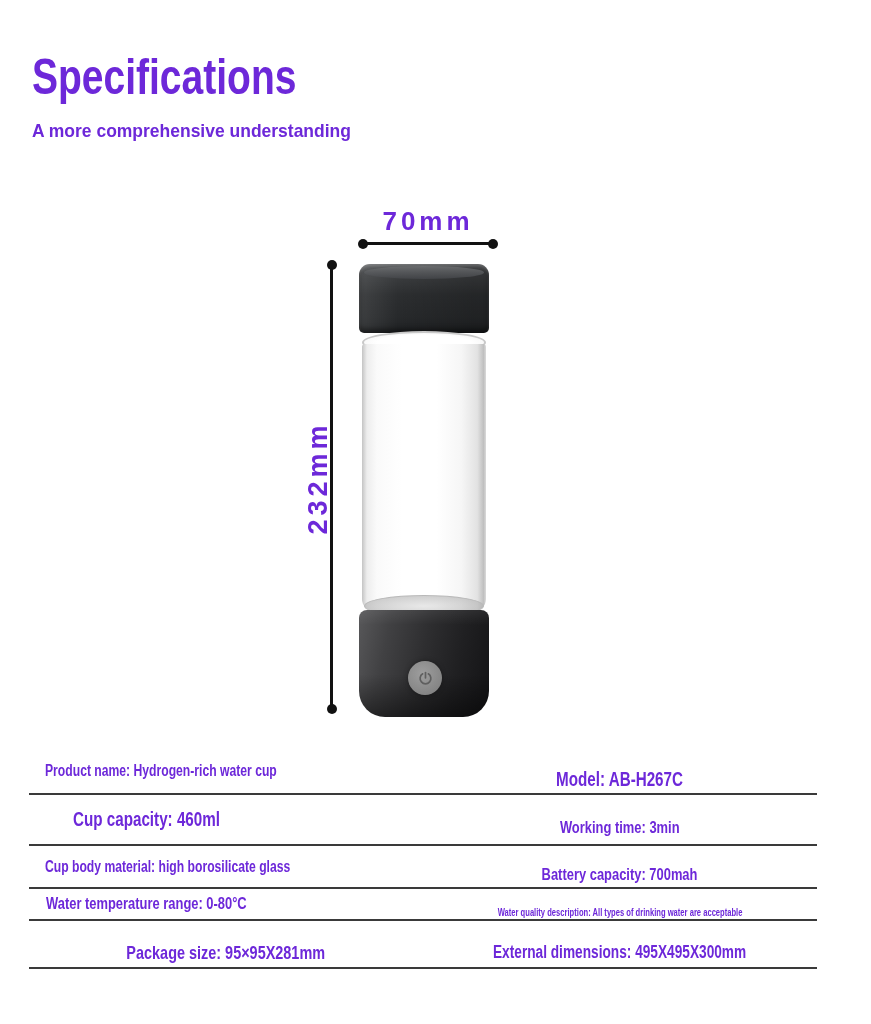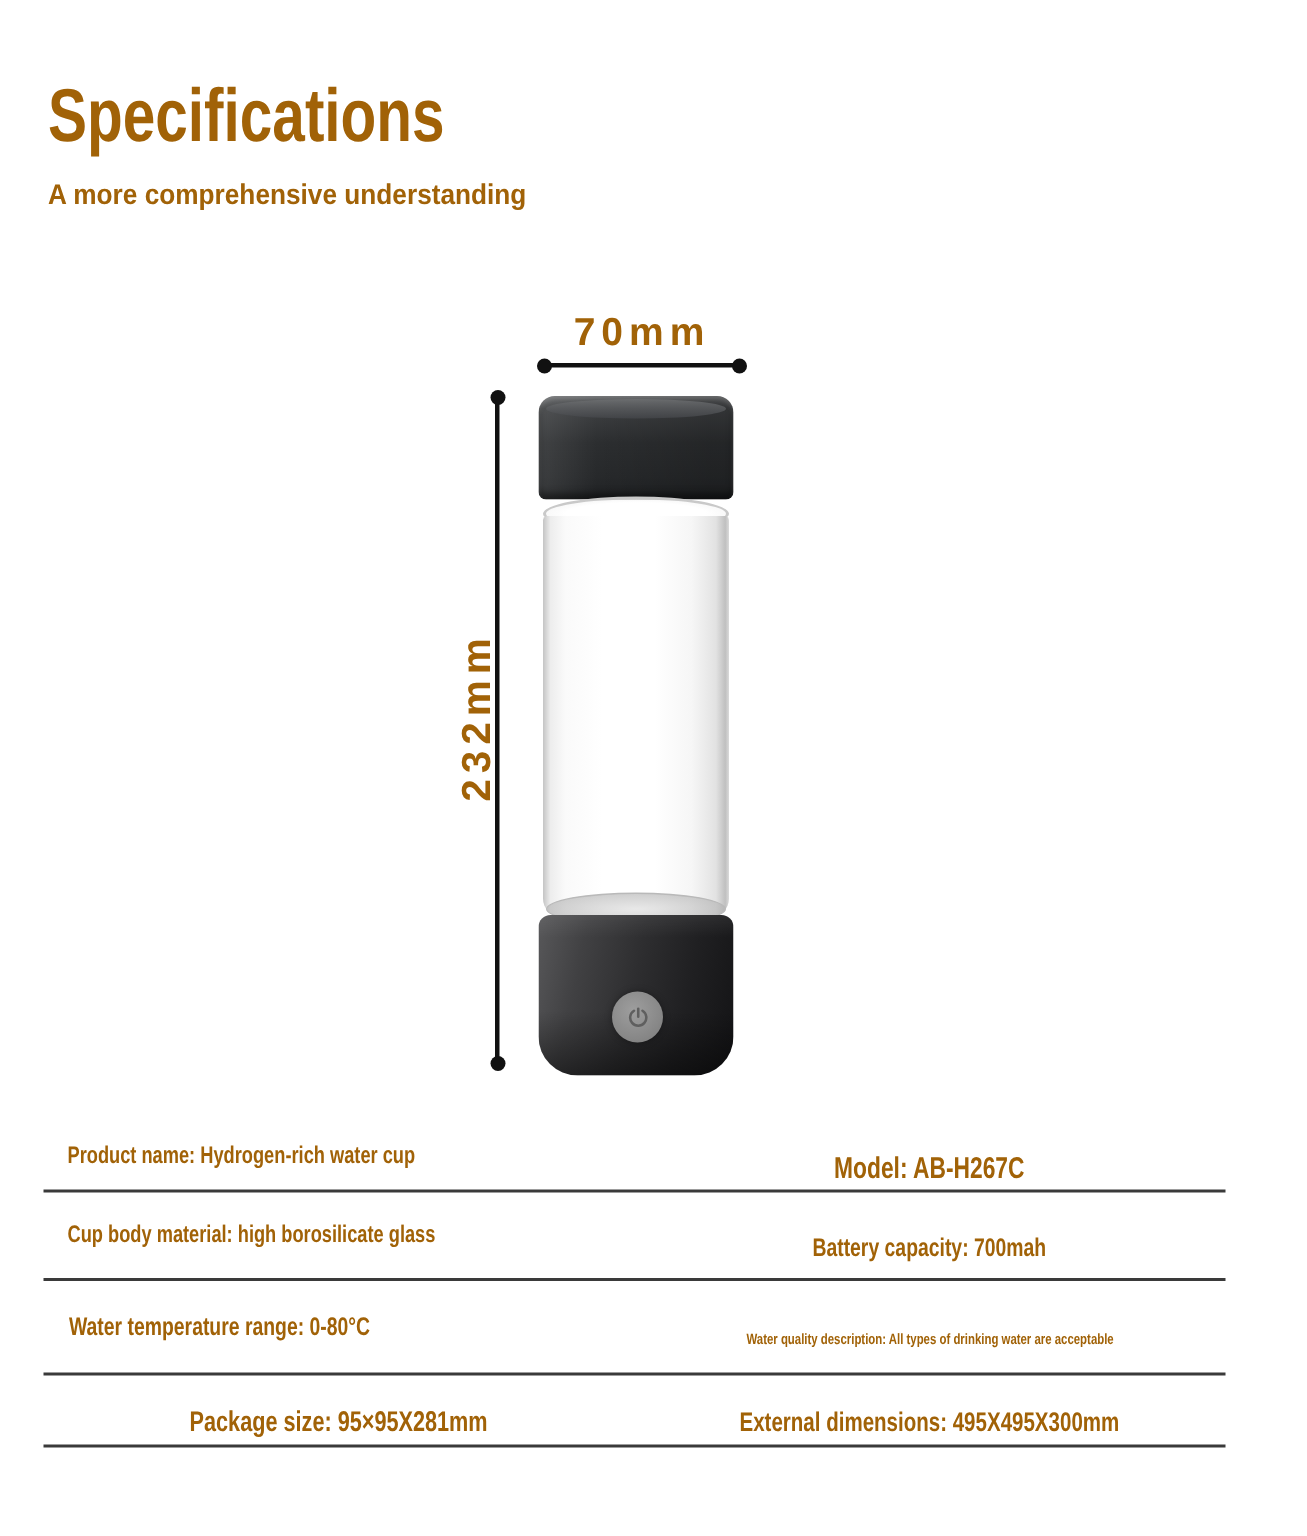--- a/index.html
+++ b/index.html
@@ -1,18 +1,18 @@
 <!DOCTYPE html>
 <html><head>
 <meta charset="utf-8">
 <style>
   html,body{margin:0;padding:0;background:#ffffff;}
   .canvas{
     position:relative;width:871px;height:1024px;background:#ffffff;overflow:hidden;
-    font-family:"Liberation Sans", sans-serif;color:#a16207;
+    font-family:"Liberation Sans", sans-serif;color:#6d28d9;
   }
   
   .page-title{
     position:absolute;left:32px;top:52px;font-size:50px;font-weight:700;line-height:1;
     transform:scaleX(0.78);transform-origin:left top;white-space:nowrap;letter-spacing:0;
   }
   .page-subtitle{
     position:absolute;left:32px;top:121px;font-size:19px;font-weight:700;line-height:1.1;
     transform:scaleX(0.92);transform-origin:left top;white-space:nowrap;
   }
@@ -74,21 +74,21 @@
   .power-button{
     position:absolute;left:408px;top:661px;width:34px;height:34px;border-radius:50%;
     background:radial-gradient(circle at 42% 38%, #9e9e9e 0%, #878787 65%, #7a7a7a 100%);
     display:flex;align-items:center;justify-content:center;
     box-shadow:0 0 5px rgba(0,0,0,.35);
   }
   .power-button svg{width:17px;height:17px;}
   
   .spec-table{position:absolute;left:29px;top:749px;width:788px;}
   .t-row{display:flex;border-bottom:2px solid #3a3a3a;box-sizing:border-box;align-items:center;}
-  .r1{height:46px;} .r2{height:51px;} .r3{height:59px;} .r4{height:63px;} .r5{height:48px;}
+  .r1{height:46px;} .r2{height:51px;} .r3{height:43px;} .r4{height:32px;} .r5{height:48px;}
   .t-cell{width:50%;display:flex;align-items:flex-start;font-weight:700;box-sizing:border-box;}
   .t-cell.center{justify-content:center;margin-top:17px;}
   .t-cell.left{justify-content:flex-start;}
   .cond{display:inline-block;transform:scaleX(0.76);white-space:nowrap;}
   .left .cond{transform-origin:left center;}
   .center .cond{transform-origin:center center;}
   .pl16{padding-left:16px;} .pl44{padding-left:44px;} .pl17{padding-left:17px;}
   .fs12{font-size:10px;} .fs16{font-size:16px;} .fs17{font-size:17px;}
   .fs19{font-size:19px;} .fs20{font-size:20px;} .fs21{font-size:18px;}
 </style>
@@ -128,20 +128,28 @@
 
   <div class="spec-table">
     <div class="t-row r1">
       <div class="t-cell left pl16 fs16">
           <span class="cond">Product name: Hydrogen-rich water cup</span>
         </div>
       <div class="t-cell center fs20">
           <span class="cond">Model: AB-H267C</span>
         </div>
     </div>
+    <div class="t-row r2">
+      <div class="t-cell left pl44 fs20">
+          <span class="cond">Cup capacity: 460ml</span>
+        </div>
+      <div class="t-cell center fs17">
+          <span class="cond">Working time: 3min</span>
+        </div>
+    </div>
     <div class="t-row r3">
       <div class="t-cell left pl16 fs16">
           <span class="cond">Cup body material: high borosilicate glass</span>
         </div>
       <div class="t-cell center fs17">
           <span class="cond">Battery capacity: 700mah</span>
         </div>
     </div>
     <div class="t-row r4">
       <div class="t-cell left pl17 fs17">

